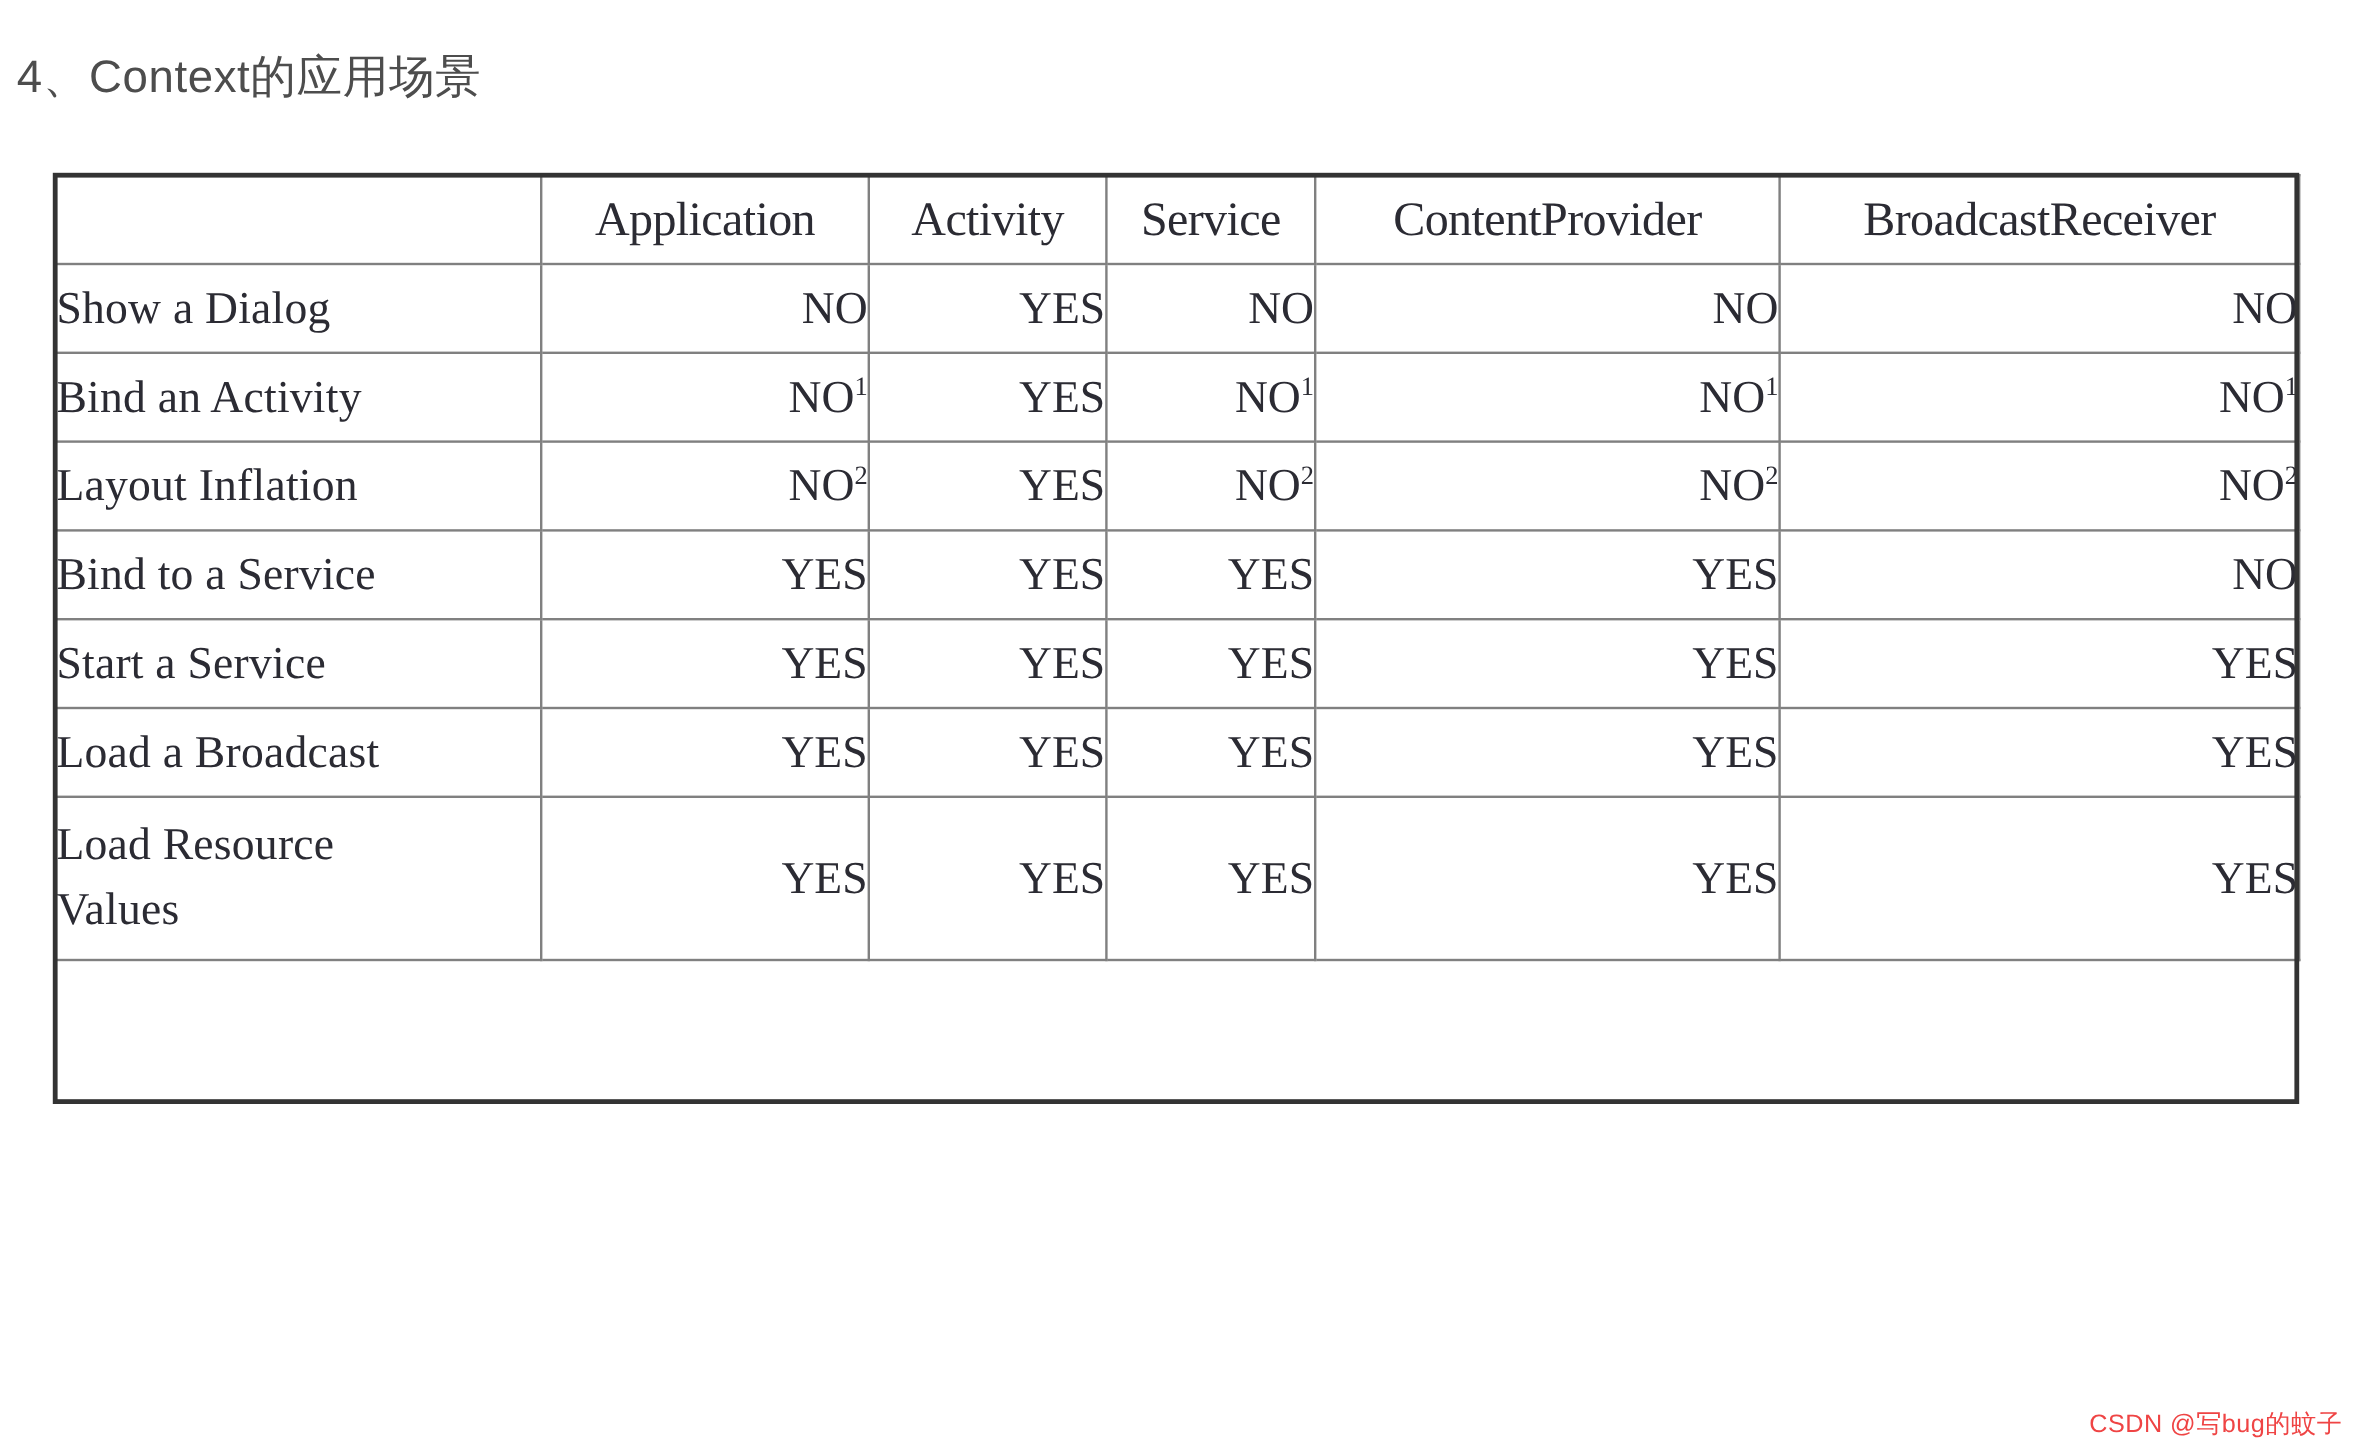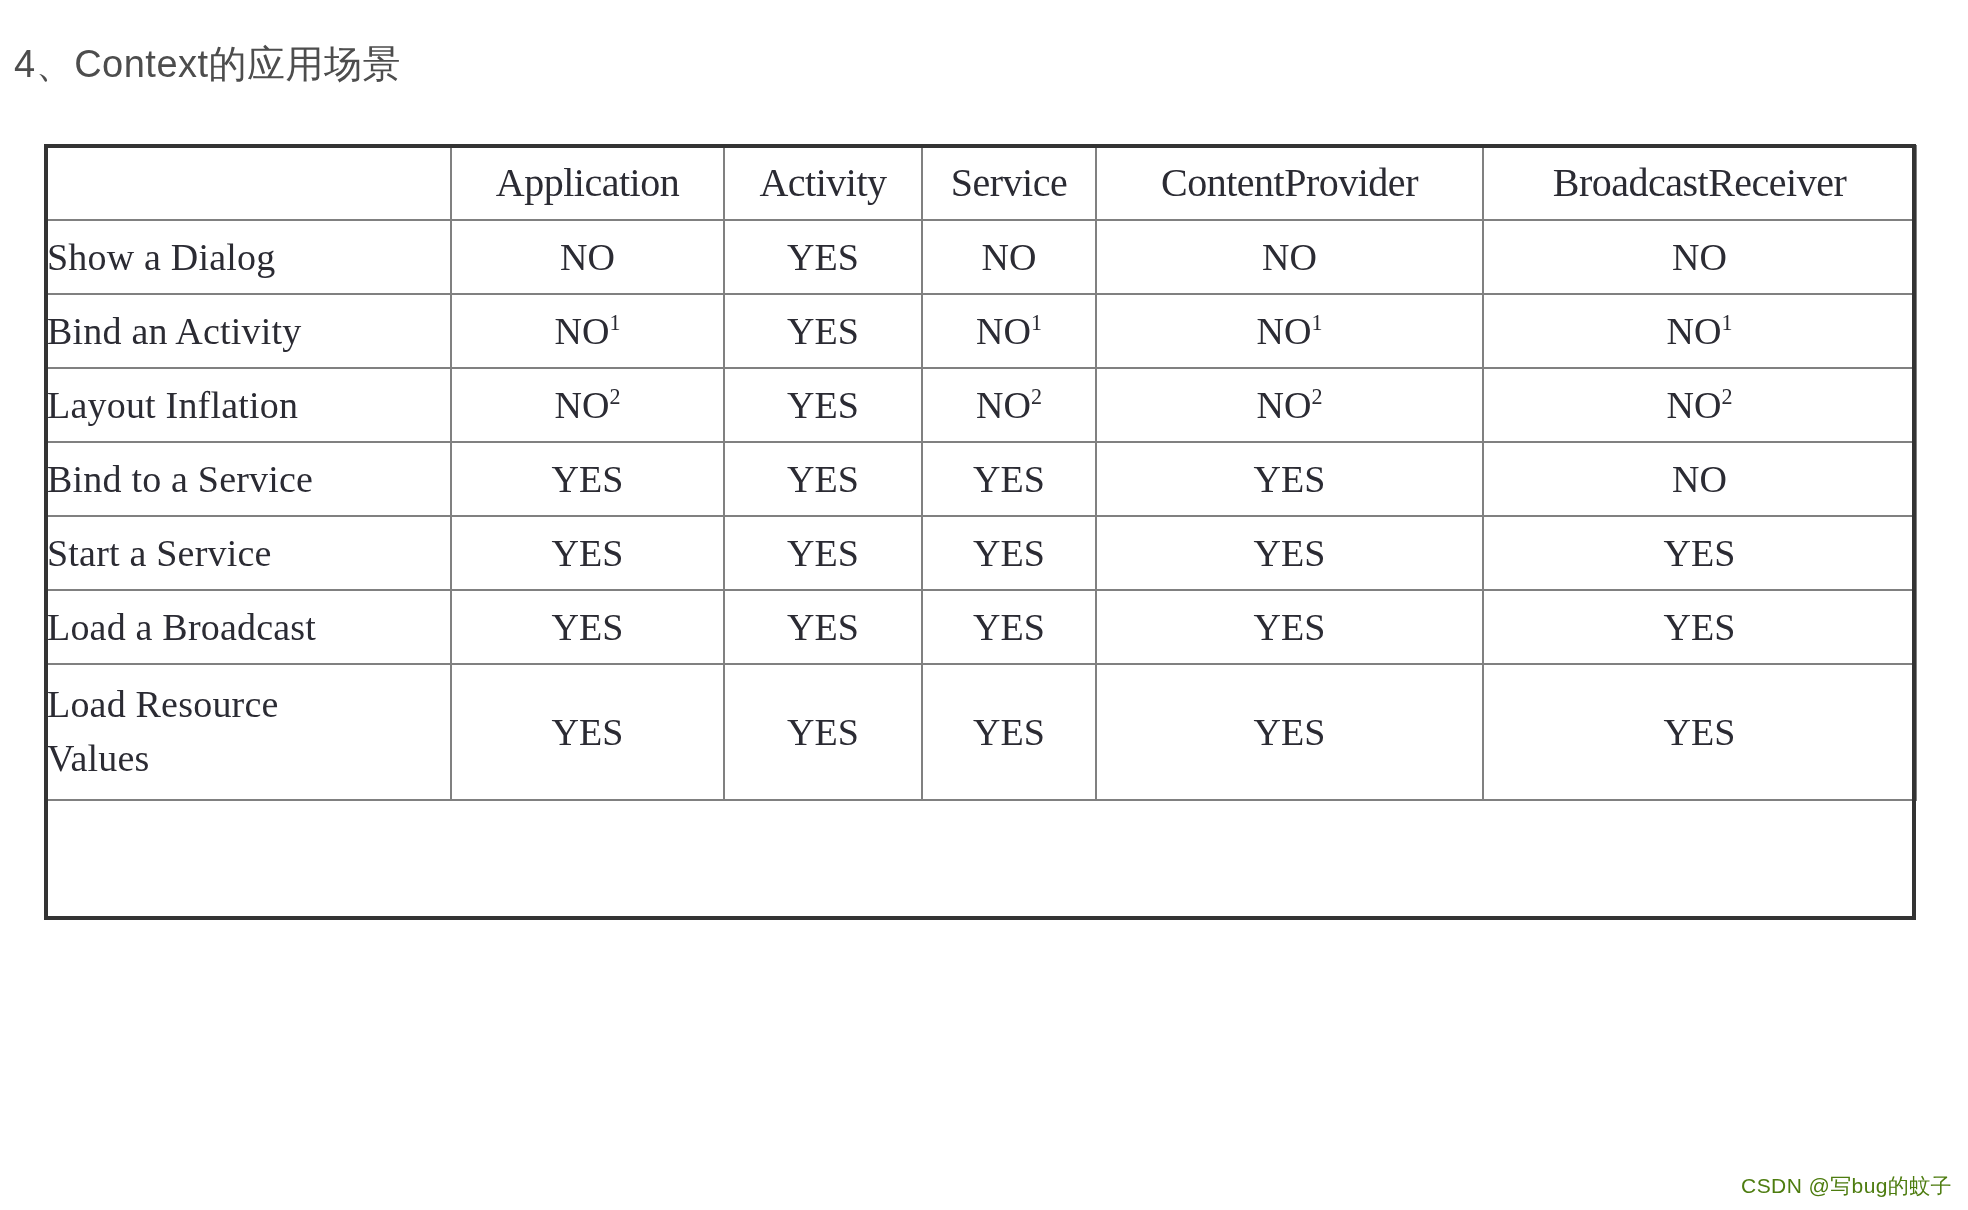--- a/index.html
+++ b/index.html
@@ -85,21 +85,21 @@
     height: 72px;
     line-height: 1.18;
   }
   tbody td.rowlabel {
     text-align: left;
     padding-left: 8px;
     letter-spacing: 0.2px;
     font-family: Liberation Serif, serif;
   }
   tbody td.val {
-    text-align: center;
+    text-align: right;
   }
   tbody tr.tall td {
     height: 134px;
   }
   tbody tr.tall td.rowlabel {
     line-height: 1.42;
     padding-top: 2px;
   }
   sup {
     font-size: 0.58em;
@@ -107,21 +107,21 @@
     line-height: 0;
   }
 
   
   #watermark {
     position: absolute;
     right: 16px;
     bottom: 10px;
     font-family: "Liberation Sans", "DejaVu Sans", sans-serif;
     font-size: 21px;
-    color: #4d7c0f;
+    color: #ef4444;
     white-space: nowrap;
     letter-spacing: 0.4px;
   }
 </style>
 </head>
 <body>
 
 <div id="page-title">4、Context的应用场景</div>
 
 <table id="context-table">

